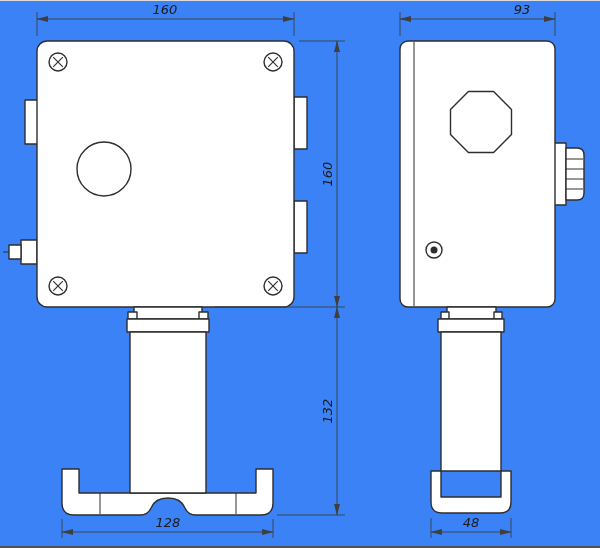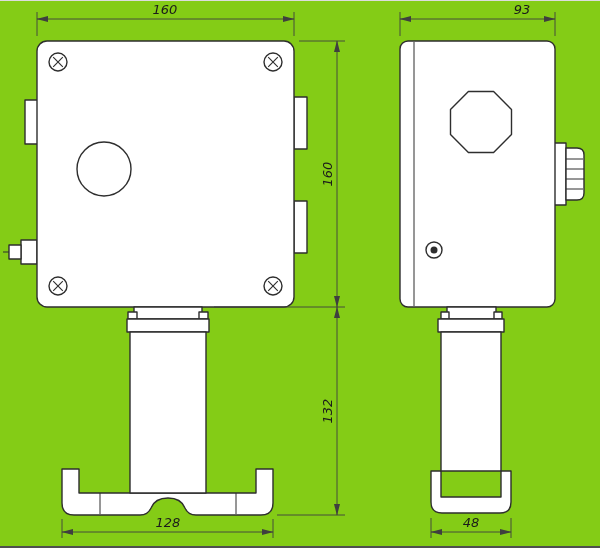--- a/index.html
+++ b/index.html
@@ -1,17 +1,17 @@
 <!DOCTYPE html>
 <html><head>
 <meta charset="utf-8">
 <style>
   html,body{margin:0;padding:0;background:#ffffff;}
   .sheet{
-    position:relative;width:600px;height:548px;background:#84cc16;
+    position:relative;width:600px;height:548px;background:#3b82f6;
     border-top:1px solid #dcdcdc;border-bottom:2px solid #4f4f4f;
     box-sizing:border-box;overflow:hidden;
     font-family:"DejaVu Sans",sans-serif;
   }
   svg{display:block;}
   .ol{stroke:#2e2e2e;stroke-width:1.4;fill:#ffffff;stroke-linejoin:round;}
   .olnf{stroke:#2e2e2e;stroke-width:1.4;fill:none;stroke-linejoin:round;}
   .detail{stroke:#2e2e2e;stroke-width:1;fill:none;}
   .dim{stroke:#3f3f3f;stroke-width:0.9;fill:none;}
   .dimtext{font-family:"DejaVu Sans",sans-serif;font-size:13px;font-style:italic;fill:#1b1b1b;}

